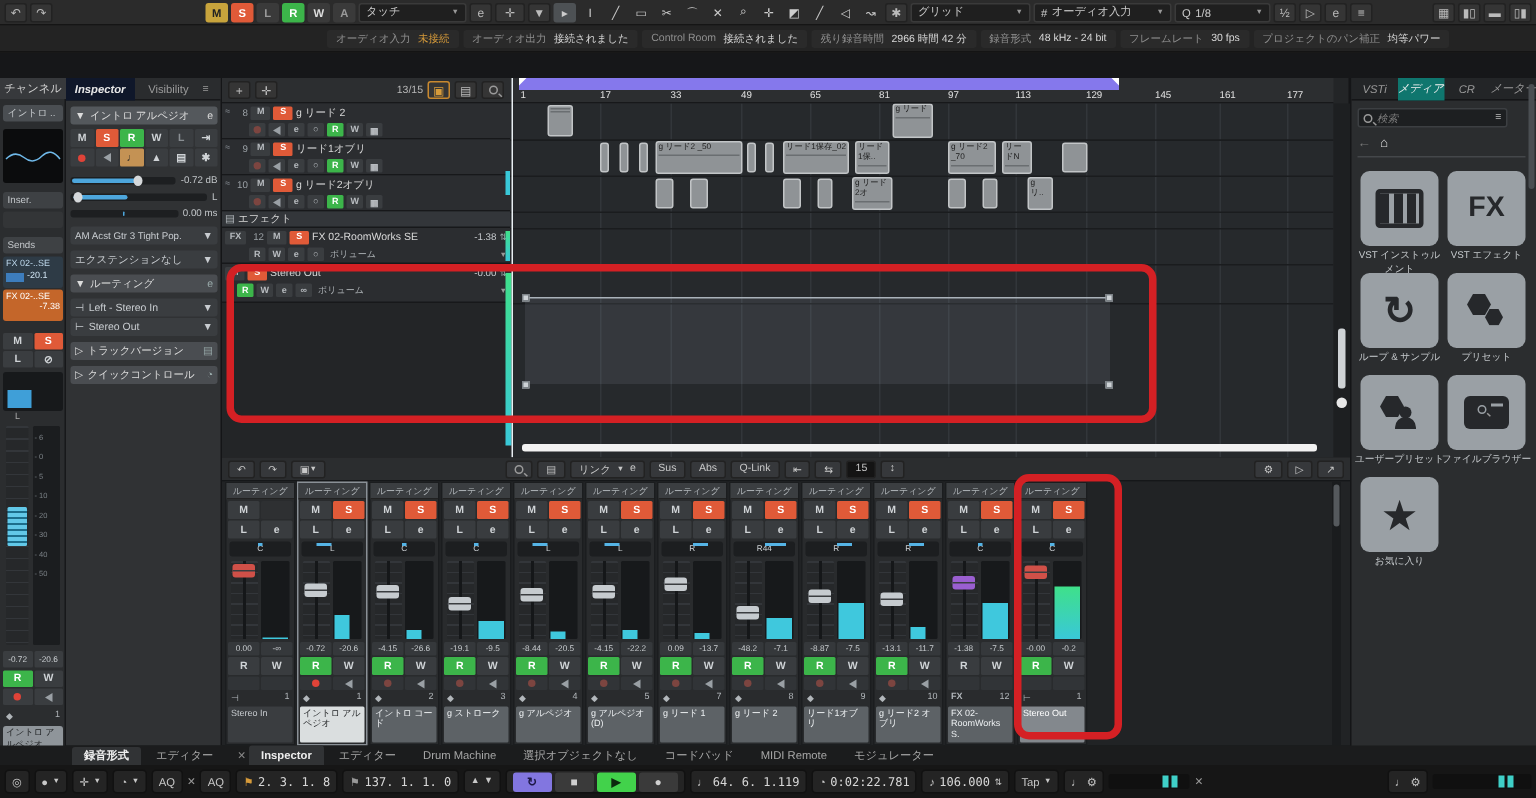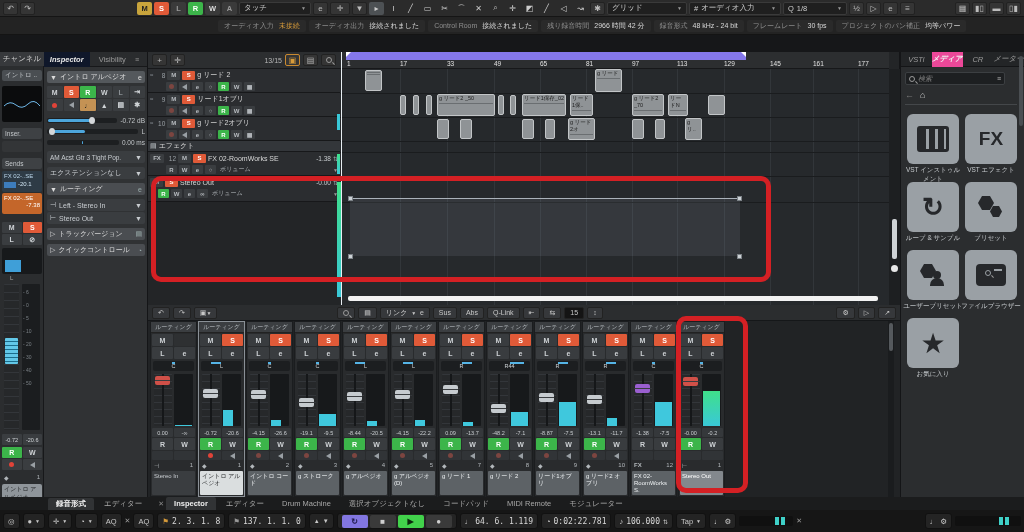--- a/index.html
+++ b/index.html
@@ -101,21 +101,21 @@
 .nr{height:10px;display:flex;align-items:center;padding:0 3px;font-size:6px;color:#b2b7bb;gap:3px;}
 .nr span{margin-left:auto;}
 .nm{flex:1;margin:1px;background:#5d6266;color:#eef1f3;font-size:6px;padding:2px;border-radius:1px;line-height:1.2;overflow:hidden;}
 .nm.sel{background:#dadedf;color:#1f2123;}
 .nm.outg{background:#83888d;color:#fff;}
 .nm.ing{background:#3a3d40;color:#c8ccd0;}
 #mvs{left:740px;top:16px;width:6px;height:176px;background:#1a1c1e;}
 
 #med{left:900px;top:52px;width:124px;height:458px;background:#2b2d2f;border-left:1px solid #141517;}
 .mtab{flex:1;height:15px;display:flex;align-items:center;justify-content:center;font-size:7.5px;color:#9a9a9a;font-style:italic;}
-.mtab.on{background:#ec4899;color:#f0f0f0;font-weight:bold;}
+.mtab.on{background:#0f766e;color:#f0f0f0;font-weight:normal;}
 #msearch{left:4px;top:20px;width:100px;height:13px;background:#1d1f21;border:1px solid #3c3f42;border-radius:2px;display:flex;align-items:center;gap:3px;padding:0 3px;font-size:7px;color:#7c7c7c;font-style:italic;}
 .mag{width:6px;height:6px;border:1px solid #9a9a9a;border-radius:50%;position:relative;flex:none;}
 .mag::after{content:"";position:absolute;left:5px;top:5px;width:3px;height:1px;background:#9a9a9a;transform:rotate(45deg);}
 .tile{position:absolute;width:52px;height:50px;background:#9aa0a5;border-radius:6px;display:flex;align-items:center;justify-content:center;color:#26282b;}
 .tlabel{position:absolute;width:60px;text-align:center;font-size:6.5px;color:#c6cacd;}
 .hex{width:16px;height:14px;background:#26282b;clip-path:polygon(25% 0,75% 0,100% 50%,75% 100%,25% 100%,0 50%);}
 
 #btabs{left:0;top:497px;width:1024px;height:13px;background:#1b1c1d;display:flex;align-items:center;font-size:7.5px;color:#a8a8a8;gap:2px;}
 .wtab{height:13px;display:flex;align-items:center;padding:0 8px;}
 .wtab.on{background:#313335;color:#eee;font-weight:bold;border-radius:2px 2px 0 0;}

